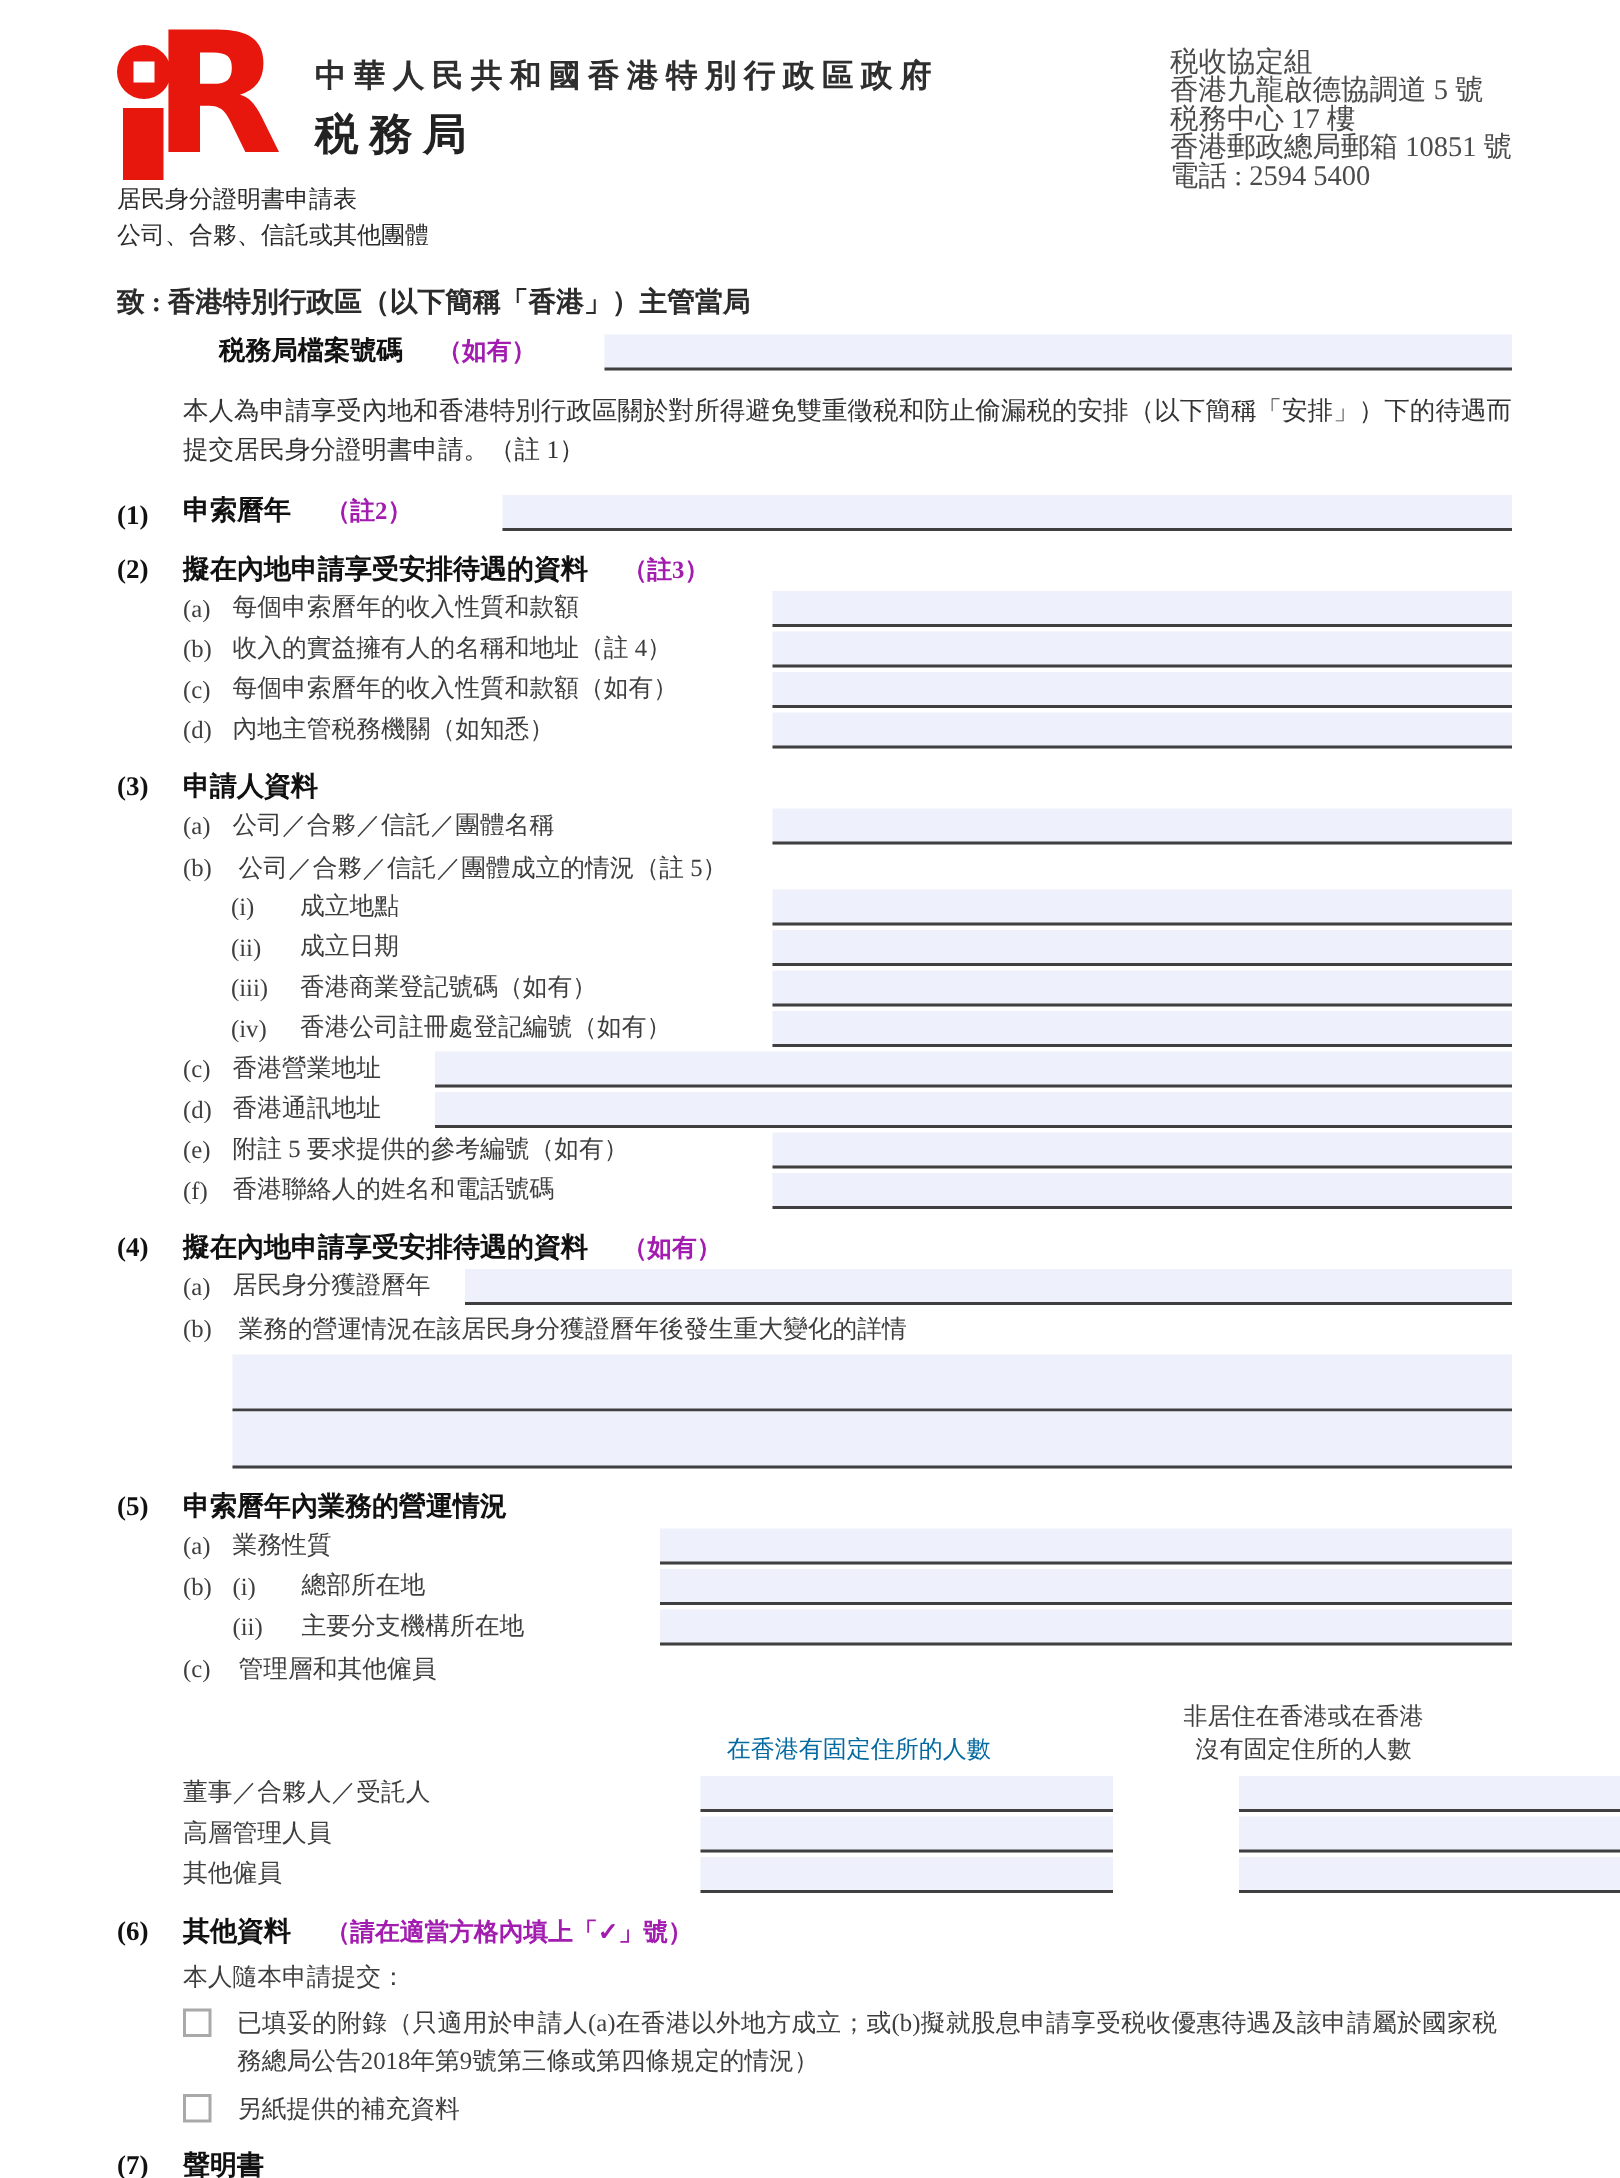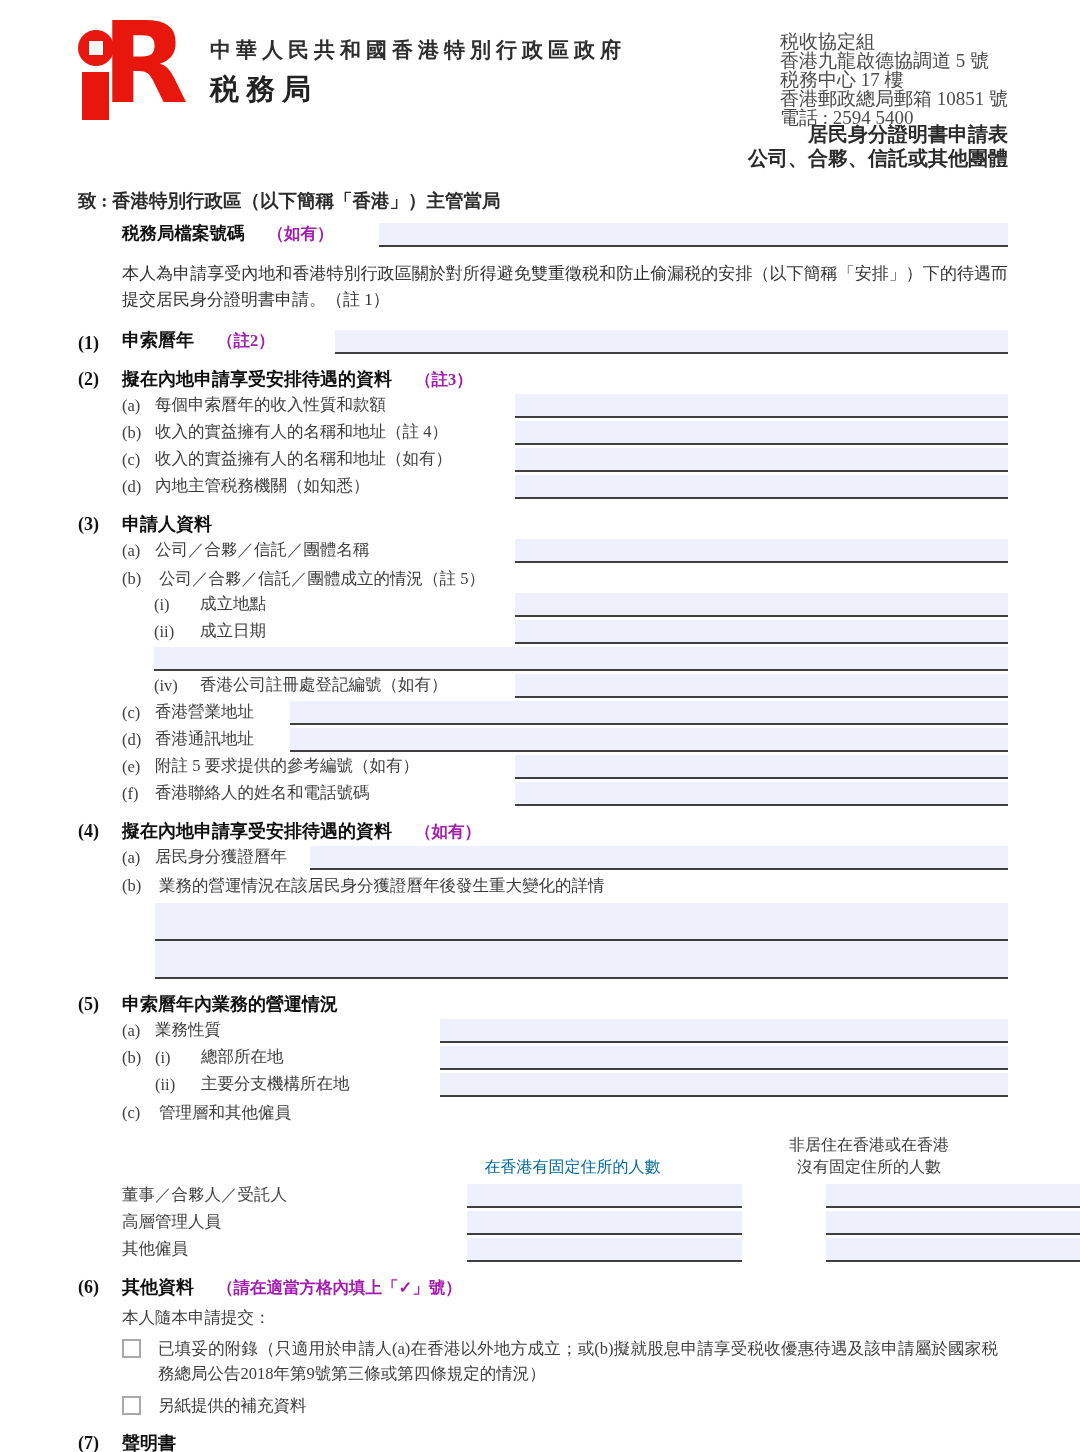--- a/index.html
+++ b/index.html
@@ -16,40 +16,40 @@
   .coin { position:absolute; left:2px; top:0; width:36px; height:36px; background:#e8170d; border-radius:50%; }
   .coin::after { content:""; position:absolute; left:11px; top:11px; width:14px; height:14px; background:#ffffff; }
   .stem { position:absolute; left:6px; top:42px; width:27px; height:48px; background:#e8170d; }
   .r-glyph { position:absolute; left:26px; top:-23px; font-family:"DejaVu Sans","Liberation Sans",sans-serif;
     font-weight:bold; font-size:112px; line-height:112px; color:#e8170d; }
   .gov { margin-left:132px; padding-top:8px; }
   .gov-title { font-size:21px; letter-spacing:5px; color:#2e2e2e; font-weight:600; }
   .dept-name { font-size:29px; letter-spacing:7px; margin-top:6px; color:#222; font-weight:600; }
   .addr { position:absolute; right:0; top:4px; font-size:19px; line-height:19px; color:#4b4b4b; }
   
-  .form-title { text-align:right; font-weight:bold; font-size:20px; line-height:24px; margin-top:2px; }
+  .form-title { text-align:left; font-weight:normal; font-size:16px; line-height:24px; margin-top:2px; }
   .to-line { font-weight:bold; font-size:18.5px; margin-top:18px; }
   
   .row { display:flex; align-items:flex-end; }
   .field { background:#eef0fb; border:none; border-bottom:2px solid #3f3f3f; height:24px;
     box-sizing:border-box; flex:1; min-width:0; outline:none; font:inherit; font-size:16px; padding:0 4px; color:#222; }
   .tag { display:inline-block; width:33px; flex-shrink:0; color:#3e3e3e; font-size:16.5px; }
   .subtag { display:inline-block; width:46px; flex-shrink:0; color:#3e3e3e; font-size:16.5px; }
   .ilabel { color:#3e3e3e; font-size:16.5px; }
   .head-block { display:flex; align-items:flex-end; flex-shrink:0; padding-bottom:2px; }
   .w213 { width:213px; } .w393 { width:393px; } .w361 { width:361px; }
   .w168 { width:168px; } .w188 { width:188px; } .w318 { width:318px; }
   .indent { margin-left:44px; }
   .indent2 { margin-left:76px; }
   .sec { display:flex; align-items:baseline; margin-top:13px; }
   .sec-num { width:44px; flex-shrink:0; font-weight:bold; font-size:18px; color:#111; }
   .sec-title { font-weight:bold; font-size:18px; color:#111; }
   .note { font-weight:bold; color:#a21caf; font-size:16.5px;padding-left:23px; }
   .item { margin-top:3px; }
-  .file-row { margin:8px 0 0 44px;gap:44px; }
+  .file-row { margin:8px 0 0 68px;gap:44px; }
   .file-label { font-weight:bold; font-size:17.5px; color:#111; }
   .intro { margin:14px 0 0 44px; width:886px; font-size:17px; line-height:26px; color:#333; text-align:justify; }
   
   .bigline { margin-left:77px; width:853px; height:38px; background:#eef0fb; border:none;
     border-bottom:2px solid #3f3f3f; box-sizing:border-box; display:block; outline:none; font:inherit; font-size:16px; padding:0 4px; }
   
   .tbl-head { display:flex; margin-top:10px; align-items:flex-end; }
   .tbl-spacer { width:357px; flex-shrink:0; }
   .tbl-col1 { width:275px; flex-shrink:0; text-align:center; color:#0369a1; font-size:16px; line-height:22px; }
   .tbl-gap { width:20px; flex-shrink:0; }
@@ -129,21 +129,21 @@
   <div class="row item indent">
     <div class="head-block w393">
       <span class="tag">(b)</span>
       <span class="ilabel">收入的實益擁有人的名稱和地址（註 4）</span>
     </div>
     <input class="field" style="">
   </div>
   <div class="row item indent">
     <div class="head-block w393">
       <span class="tag">(c)</span>
-      <span class="ilabel">收入的實益擁有人的名稱和地址（如有）</span>
+      <span class="ilabel">每個申索曆年的收入性質和款額（如有）</span>
     </div>
     <input class="field" style="">
   </div>
   <div class="row item indent">
     <div class="head-block w393">
       <span class="tag">(d)</span>
       <span class="ilabel">內地主管税務機關（如知悉）</span>
     </div>
     <input class="field" style="">
   </div>
@@ -171,20 +171,24 @@
     <input class="field" style="">
   </div>
   <div class="row item indent2">
     <div class="head-block w361">
       <span class="subtag">(ii)</span>
       <span class="ilabel">成立日期</span>
     </div>
     <input class="field" style="">
   </div>
   <div class="row item indent2">
+    <div class="head-block w361">
+      <span class="subtag">(iii)</span>
+      <span class="ilabel">香港商業登記號碼（如有）</span>
+    </div>
     <input class="field" style="">
   </div>
   <div class="row item indent2">
     <div class="head-block w361">
       <span class="subtag">(iv)</span>
       <span class="ilabel">香港公司註冊處登記編號（如有）</span>
     </div>
     <input class="field" style="">
   </div>
   <div class="row item indent">

